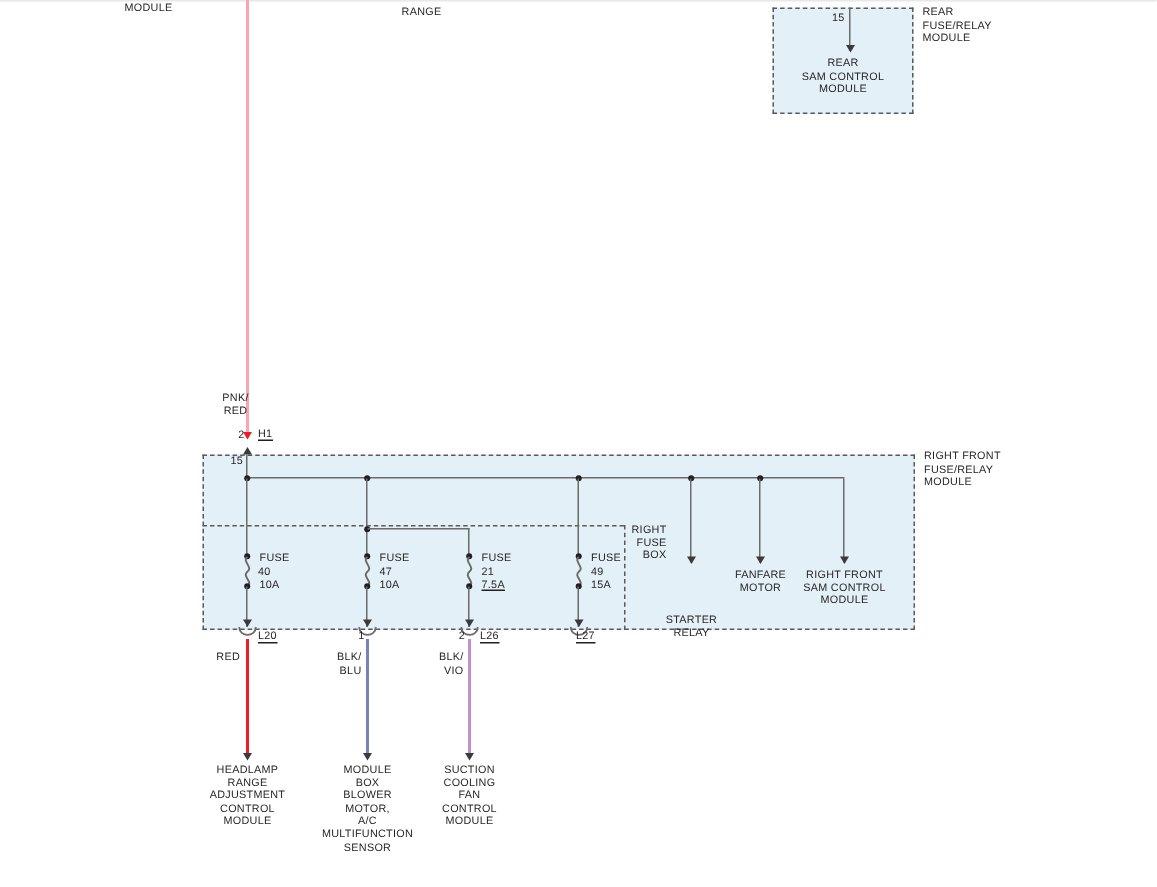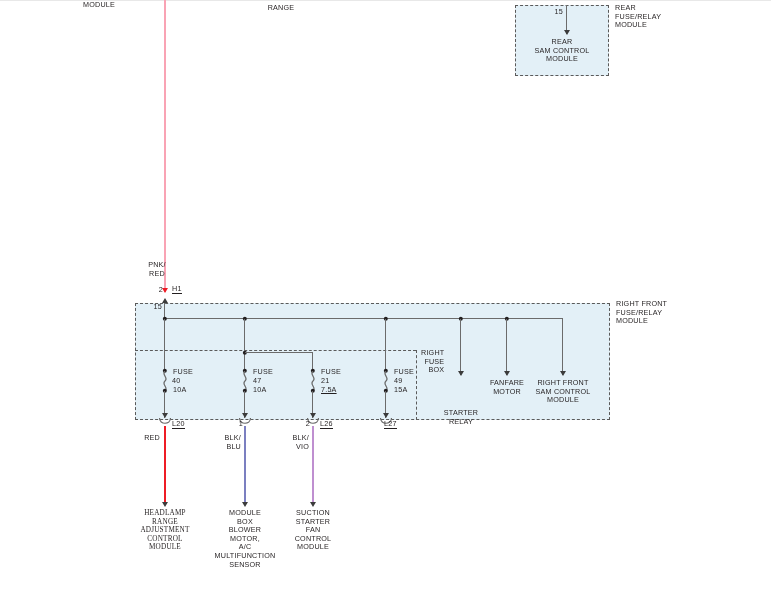--- a/index.html
+++ b/index.html
@@ -179,34 +179,34 @@
   <div class="wire bluv" style="left:244px;top:426px;height:79px;"></div>
   <div class="arrow-d" style="left:245px;top:502px;"></div>
   <div class="lbl r" style="left:241px;top:434px;">BLK/
 BLU</div>
 
   <div class="wire vio" style="left:312px;top:426px;height:79px;"></div>
   <div class="arrow-d" style="left:313px;top:502px;"></div>
   <div class="lbl r" style="left:309px;top:434px;">BLK/
 VIO</div>
 
-  <div class="lbl c" style="left:165px;top:509px;font-family:Liberation Serif, serif;">HEADLAMP
+  <div class="lbl c" style="left:165px;top:509px;">HEADLAMP
 RANGE
 ADJUSTMENT
 CONTROL
 MODULE</div>
   <div class="lbl c" style="left:245px;top:509px;">MODULE
 BOX
 BLOWER
 MOTOR,
 A/C
 MULTIFUNCTION
 SENSOR</div>
   <div class="lbl c" style="left:313px;top:509px;">SUCTION
-STARTER
+COOLING
 FAN
 CONTROL
 MODULE</div>
 
   <div class="dashbox" style="left:515px;top:5px;width:94px;height:71px;"></div>
   <div class="lbl l" style="left:615px;top:4px;">REAR
 FUSE/RELAY
 MODULE</div>
 
   <div class="wire vw" style="left:566px;top:5px;height:29px;"></div>

